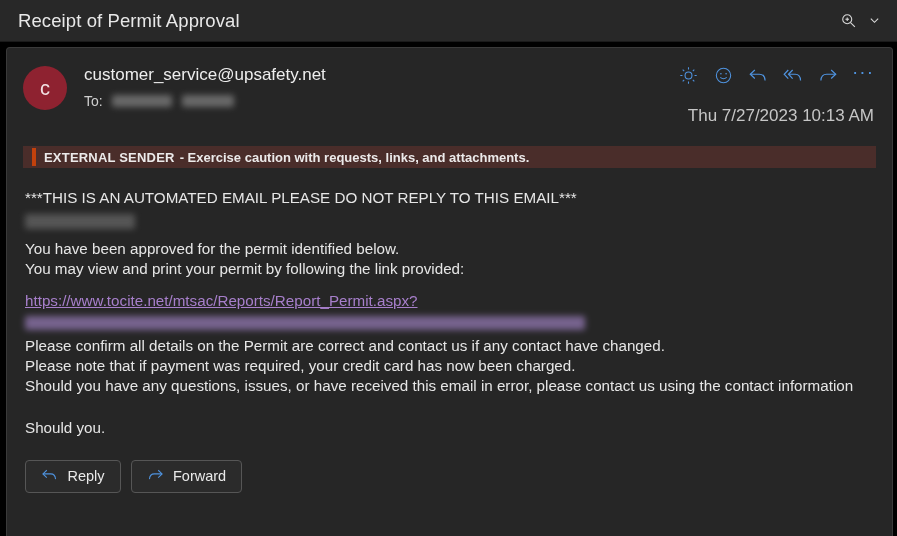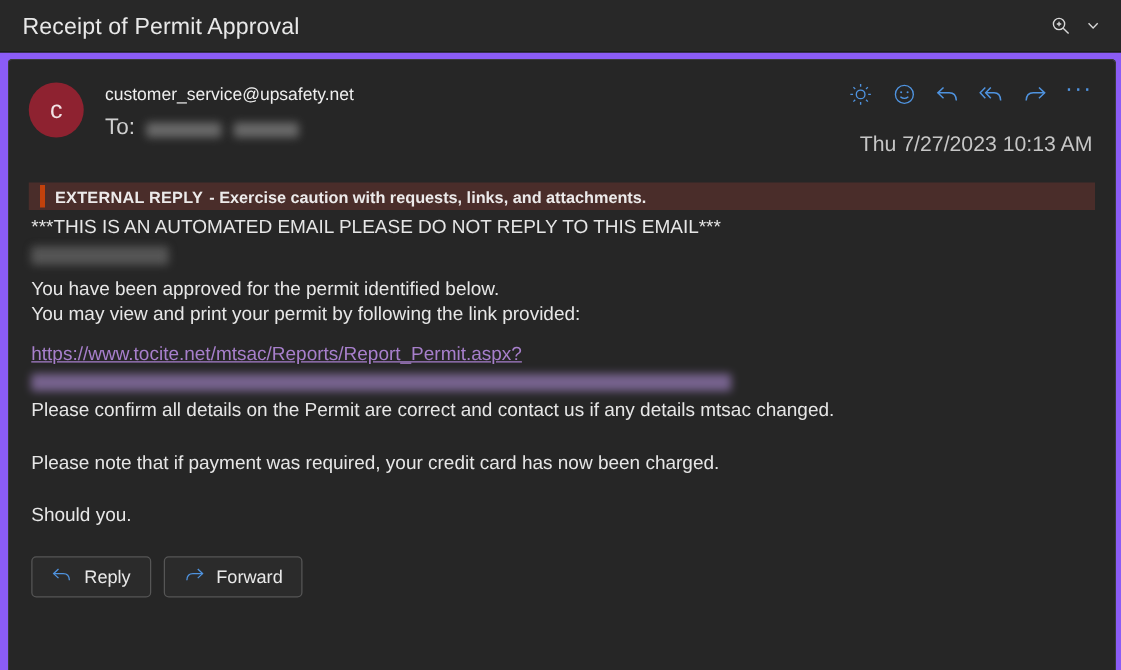--- a/index.html
+++ b/index.html
@@ -9,21 +9,21 @@
     width: 897px;
     height: 536px;
     overflow: hidden;
     background: #202020;
     font-family: "Liberation Sans", sans-serif;
   }
 
   .app-window {
     width: 897px;
     height: 536px;
-    background: #8b5cf6;
+    background: #000000;
     display: flex;
     flex-direction: column;
   }
 
   
   .titlebar {
     height: 42px;
     min-height: 42px;
     background: #282828;
     border-bottom: 1px solid #1a1a1a;
@@ -91,30 +91,30 @@
     flex: 0 0 44px;
     margin-top: 4px;
     font-weight: 400;
   }
   .hdr-main {
     margin-left: 17px;
     padding-top: 3px;
     min-width: 0;
   }
   .sender {
-    font-size: 14px;
+    font-size: 17px;
     color: #eeeeee;
     line-height: 20px;
     white-space: nowrap;
   }
   .to-row {
     margin-top: 7px;
     display: flex;
-    align-items: flex-end;
-    font-size: 18px;
+    align-items: center;
+    font-size: 14px;
     color: #cfcfcf;
     line-height: 18px;
   }
   .redact {
     display: inline-block;
     border-radius: 2px;
     background: #6d6d6d;
     filter: blur(3.2px);
     opacity: .95;
     vertical-align: middle;
@@ -182,42 +182,42 @@
     font-weight: 700;
   }
 
   
   .body {
     padding: 0 6px 0 6px;
     color: #e6e6e6;
     font-size: 15.2px;
     line-height: 20px;
   }
-  .p-auto { margin-top: 4px; }
+  .p-auto { margin-top: 20px; }
   .redact.name { width: 110px; height: 15px; margin-top: 5px; background: #585858; }
   .p-block { margin-top: 10px; }
   .p-line { white-space: nowrap; }
 
   .link-block { margin-top: 12px; }
   a.permit-link {
     color: #a77fcb;
     text-decoration: underline;
     font-size: 15.2px;
     word-break: break-all;
   }
   .redact.link {
     width: 560px; height: 14px;
     margin-top: 3px;
     background: #8b72a8;
     filter: blur(3.4px);
     opacity: .8;
   }
 
   .p-confirm { margin-top: 5px; }
-  .p-note { margin-top: 22px; }
+  .p-note { }
   .p-thanks { margin-top: 22px; }
 
   
   .actions {
     margin-top: 22px;
     display: flex;
     gap: 10px;
     padding-left: 6px;
   }
   .act-btn {
@@ -326,43 +326,44 @@
             </div>
 
             <div class="icon-btn more">···</div>
           </div>
           <div class="date-line">Thu 7/27/2023 10:13 AM</div>
         </div>
       </div>
 
       <div class="ext-banner">
         <span class="ext-bar"></span>
-        <span class="ext-label">EXTERNAL REPLY</span>
+        <span class="ext-label">EXTERNAL SENDER</span>
         <span class="ext-text"> - Exercise caution with requests, links, and attachments.</span>
       </div>
 
       <div class="body">
 
         <div class="p-auto p-line">***THIS IS AN AUTOMATED EMAIL PLEASE DO NOT REPLY TO THIS EMAIL***</div>
         <div class="redact name"></div>
 
         <div class="p-block">
           <div class="p-line">You have been approved for the permit identified below.</div>
           <div class="p-line">You may view and print your permit by following the link provided:</div>
         </div>
 
         <div class="link-block">
           <a class="permit-link" href="#">https://www.tocite.net/mtsac/Reports/Report_Permit.aspx?</a>
           <div class="redact link"></div>
         </div>
 
-        <div class="p-confirm p-line">Please confirm all details on the Permit are correct and contact us if any details mtsac changed.</div>
+        <div class="p-confirm p-line">Please confirm all details on the Permit are correct and contact us if any contact have changed.</div>
 
         <div class="p-note">
           <div class="p-line">Please note that if payment was required, your credit card has now been charged.</div>
+          <div class="p-line">Should you have any questions, issues, or have received this email in error, please contact us using the contact information</div>
         </div>
 
         <div class="p-thanks p-line">Should you.</div>
       </div>
 
       <div class="actions">
         <button class="act-btn">
           <span>
             <svg width="17" height="17" viewBox="0 0 22 22" fill="none" stroke="currentColor" stroke-width="1.35">
               <polyline points="7.5,5.5 2.5,10.2 7.5,14.9"></polyline>

